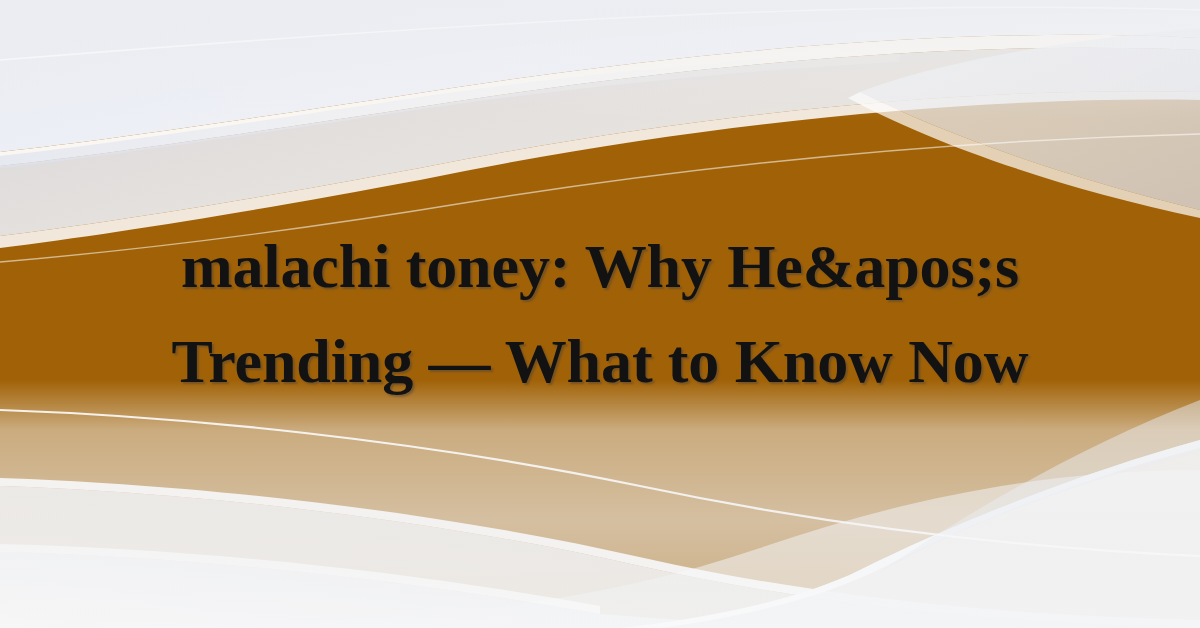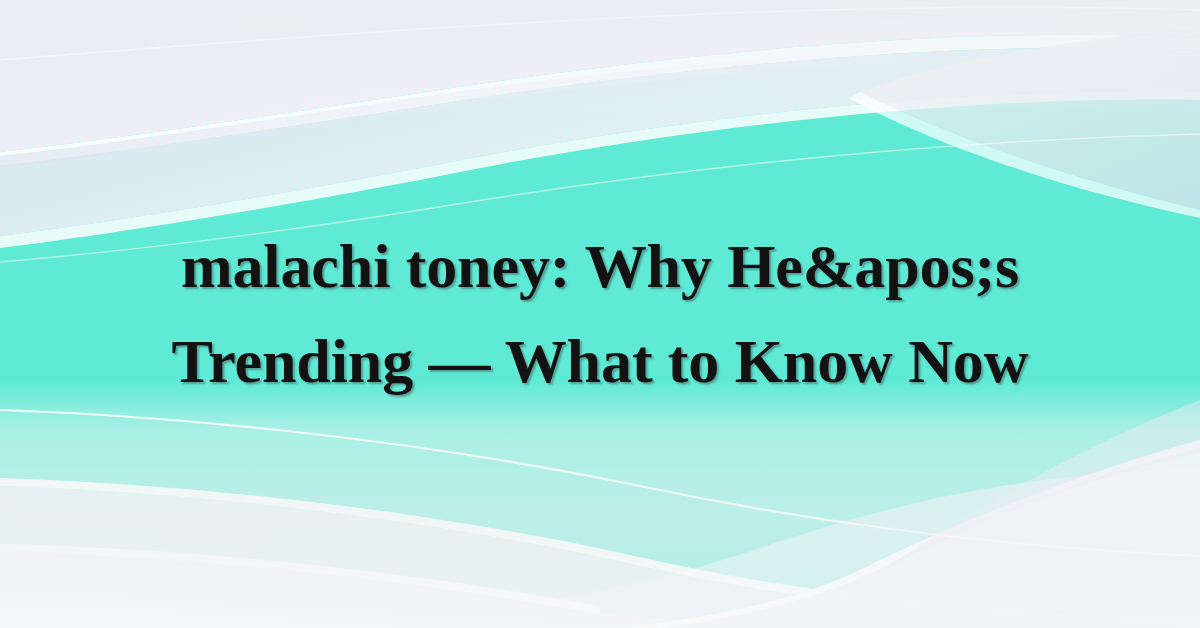--- a/index.html
+++ b/index.html
@@ -12,21 +12,21 @@
     overflow: hidden;
     font-family: "Liberation Serif", "DejaVu Serif", serif;
     background: #f5f6f7;
   }
 
   #og-card {
     position: relative;
     width: 1200px;
     height: 628px;
     overflow: hidden;
-    background: #5eead4;
+    background: #a16207;
   }
 
   
   .bg-waves {
     position: absolute;
     inset: 0;
     width: 1200px;
     height: 628px;
     z-index: 0;
     pointer-events: none;

